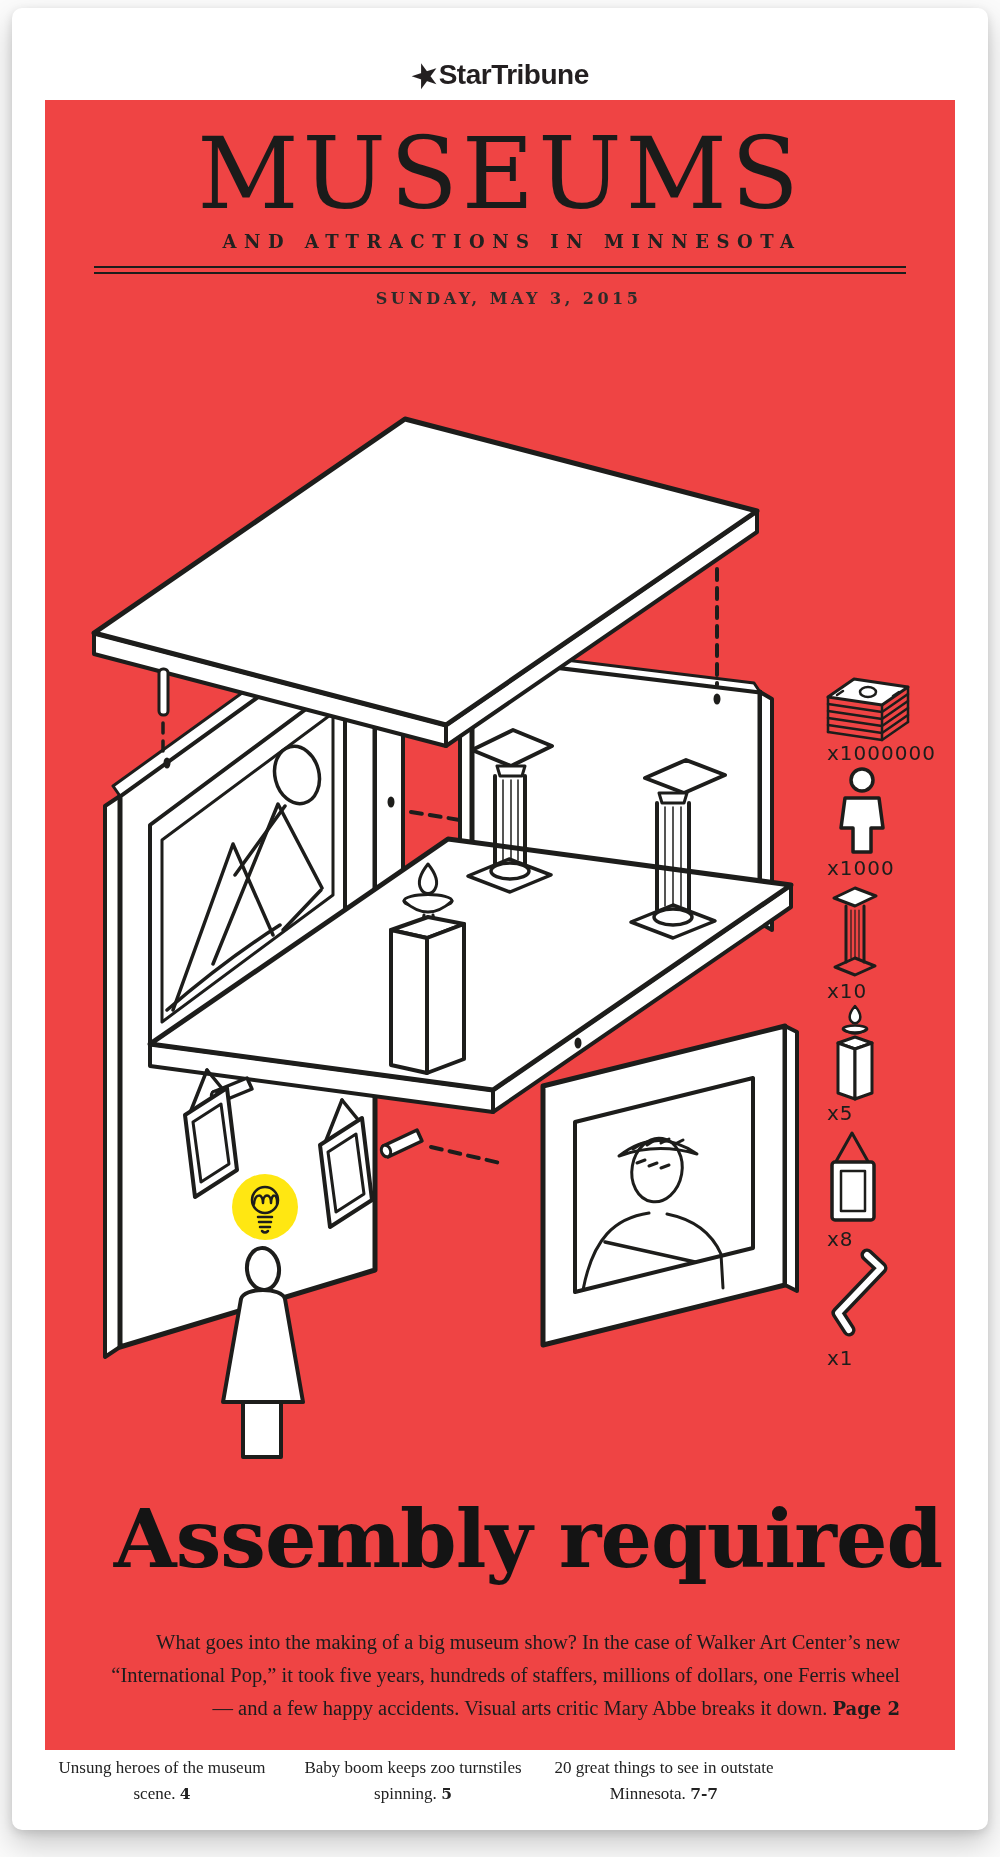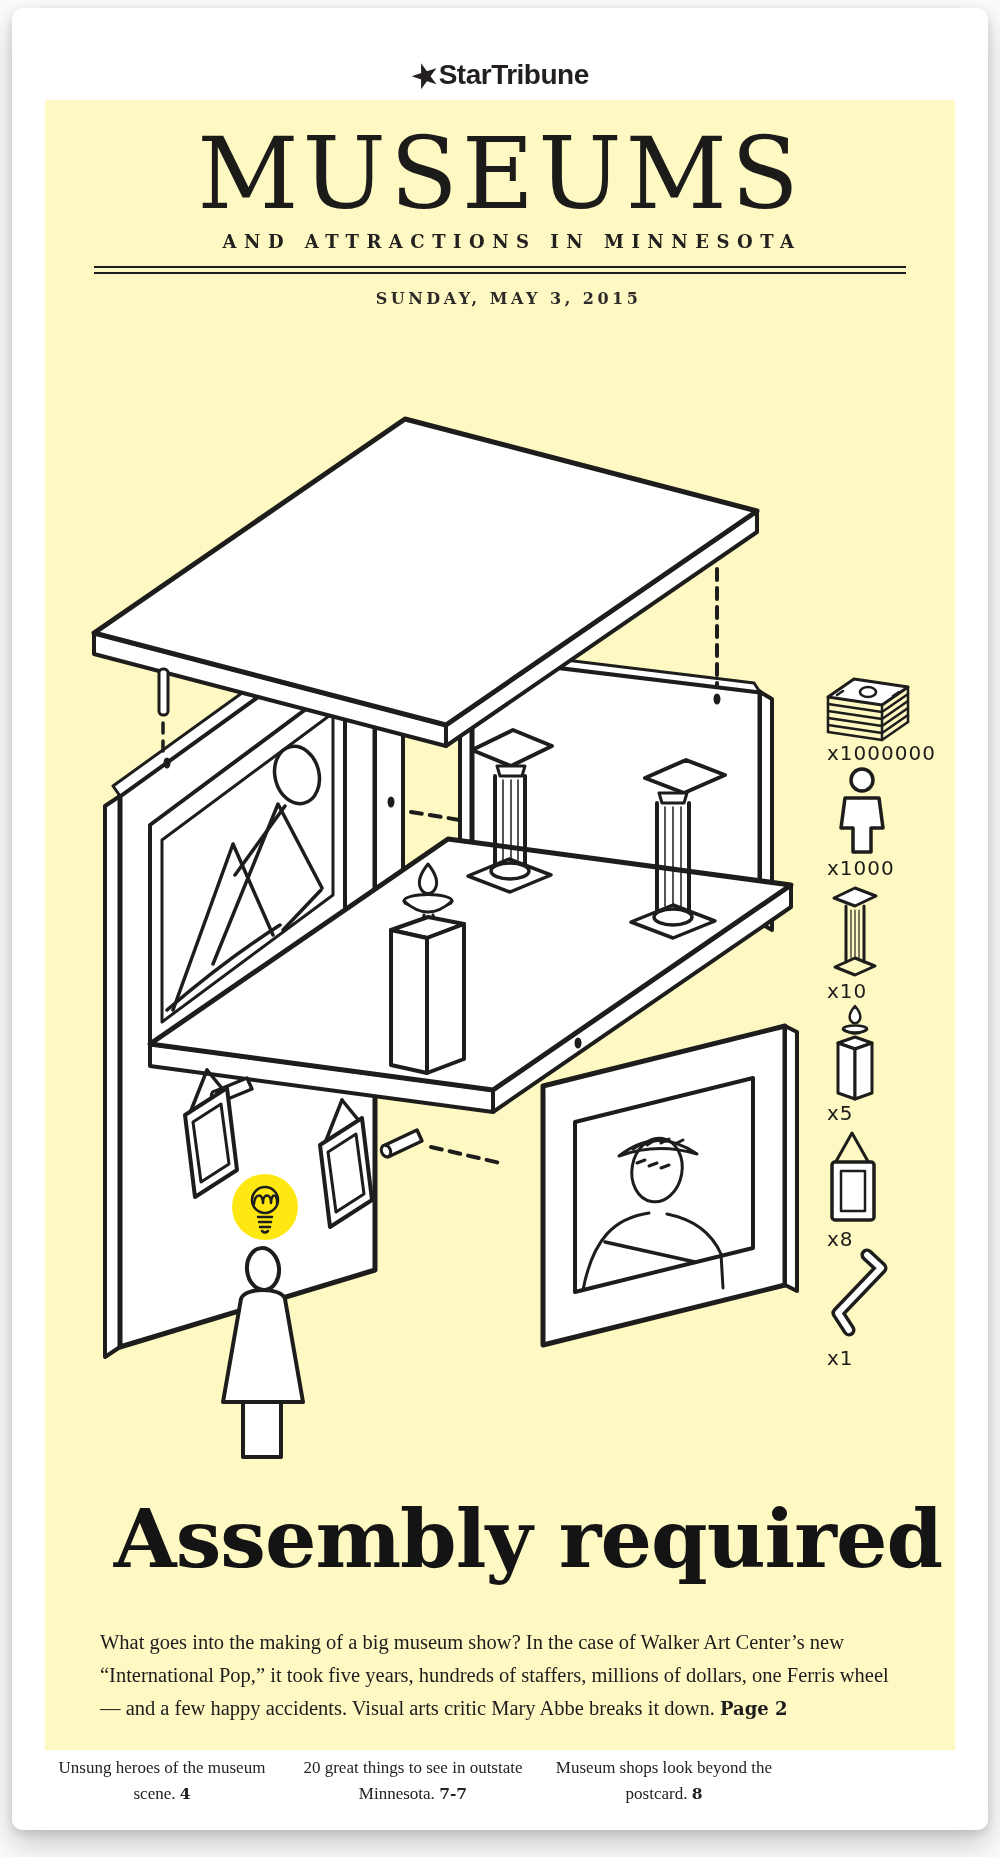--- a/index.html
+++ b/index.html
@@ -19,21 +19,21 @@
     position:absolute;top:48px;left:0;width:100%;text-align:center;
     font-family:"Liberation Sans", sans-serif;font-weight:bold;
     font-size:28px;letter-spacing:-0.5px;color:#231f20;
   }
   .logo .star{
     display:inline-block;transform:rotate(-18deg) translateY(2px);
     font-size:30px;margin-right:1px;
   }
   .panel{
     position:absolute;left:33px;top:92px;width:910px;height:1650px;
-    background:#fef9c3;
+    background:#ef4444;
   }
   .mast{position:absolute;top:0;left:0;width:100%;text-align:center;}
   .mast-title{
     margin-top:24px;
     font-family:"DejaVu Serif", serif;font-weight:500;
     font-size:99px;line-height:1;letter-spacing:4px;color:#1b1b1a;
   }
   .mast-sub{
     margin-top:8px;
     font-family:"DejaVu Serif", serif;font-weight:bold;
@@ -48,21 +48,21 @@
     font-family:"DejaVu Serif", serif;font-weight:bold;
     font-size:16px;letter-spacing:3.5px;color:#2c2b29;margin-left:17px;
   }
   .scene{position:absolute;left:0;top:270px;width:910px;height:1100px;}
   .headline{
     position:absolute;top:1398px;left:0;width:100%;text-align:center;
     font-family:"DejaVu Serif", serif;font-weight:bold;
     font-size:81px;letter-spacing:-1px;color:#141414;line-height:1;padding-left:28px;
   }
   .deck{
-    position:absolute;top:1505px;left:55px;width:800px;text-align:left;
+    position:absolute;top:1505px;left:55px;width:800px;text-align:right;
     font-family:"Liberation Serif", serif;
     font-size:20.5px;line-height:1.62;color:#1c1c1c;
   }
   .deck b{font-family:"DejaVu Serif", serif;font-size:18px;}
   .teasers{
     position:absolute;left:0;top:1747px;width:976px;
     display:flex;justify-content:flex-start;padding:0 36px;box-sizing:border-box;gap:23px;
   }
   .teaser{
     width:228px;text-align:center;
@@ -292,17 +292,17 @@
     </svg>
 
     <div class="headline">Assembly required</div>
 
     <p class="deck"><span>What goes into the making of a big museum show? In the case of Walker Art Center’s new “International Pop,” it took five years, hundreds of staffers, millions of dollars, one Ferris wheel — and a few happy accidents. Visual arts critic Mary Abbe breaks it down. </span><b>Page 2</b></p>
 
   </div>
 
   <div class="teasers">
     <div class="teaser"><span>Unsung heroes of the museum scene. </span><b>4</b></div>
+    <div class="teaser"><span>Baby boom keeps zoo turnstiles spinning. </span><b>5</b></div>
     <div class="teaser"><span>20 great things to see in outstate Minnesota. </span><b>7-7</b></div>
-    <div class="teaser"><span>Museum shops look beyond the postcard. </span><b>8</b></div>
   </div>
 
 </div>
 
 </body></html>

